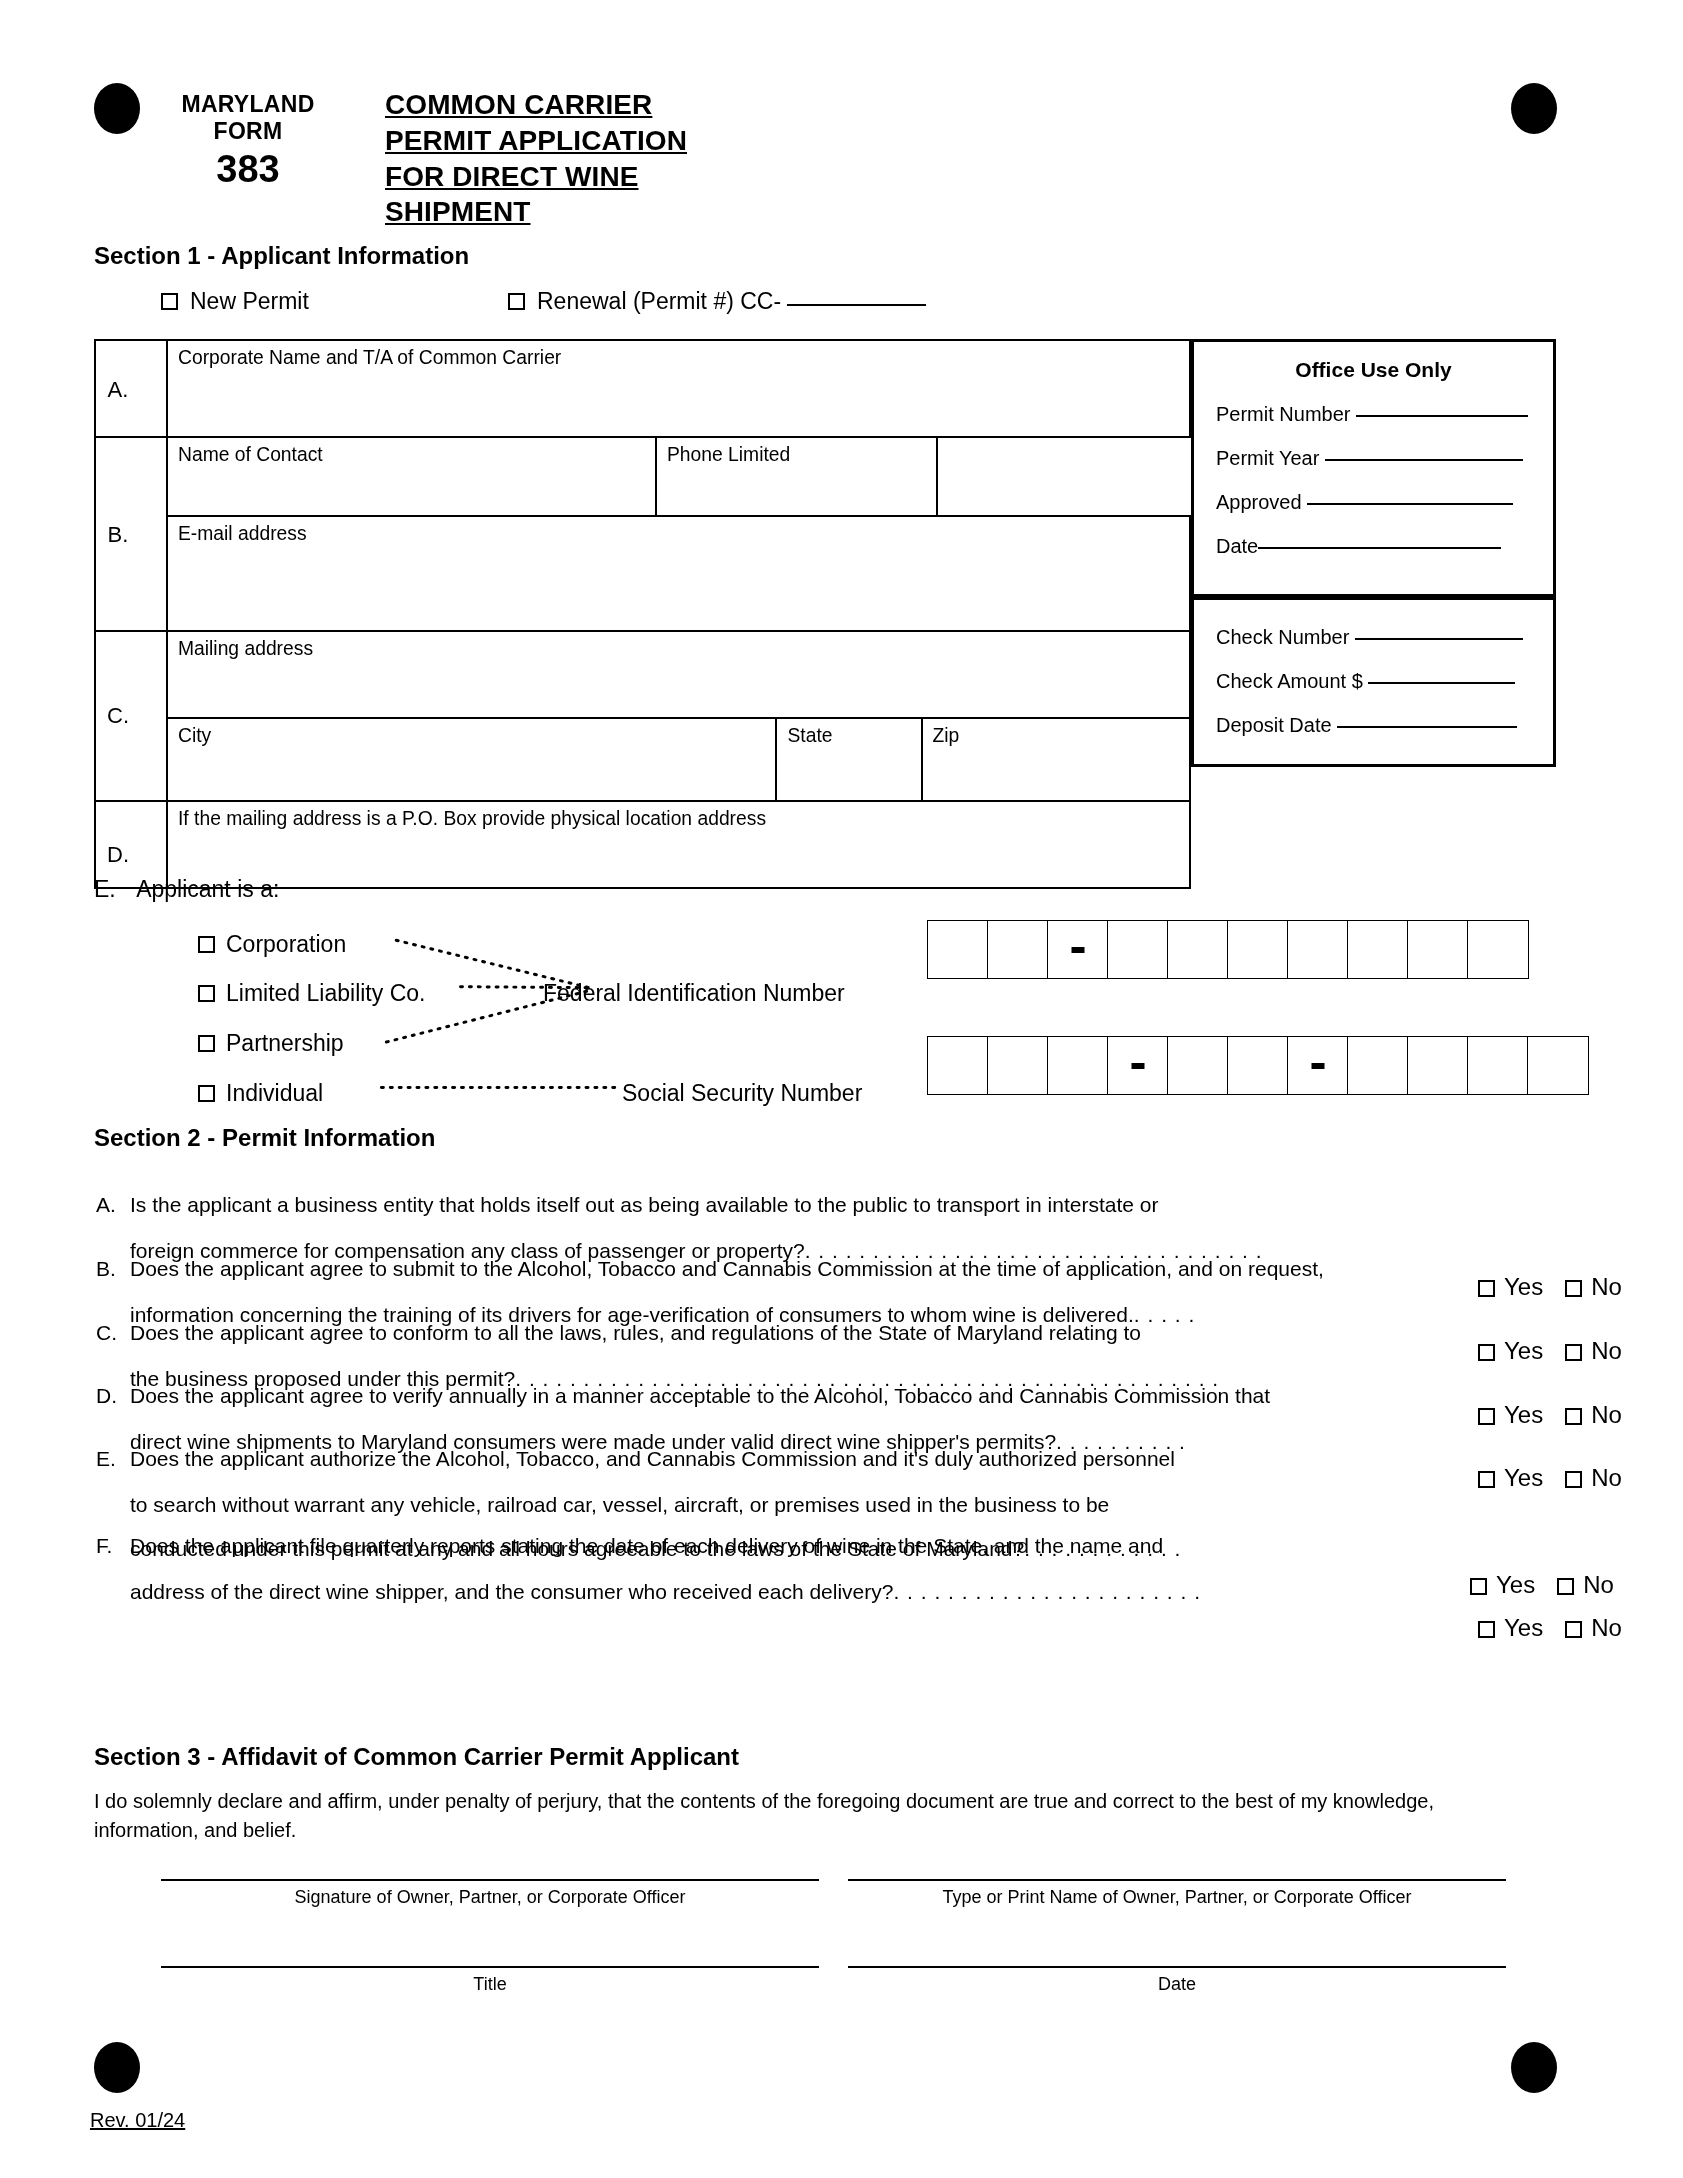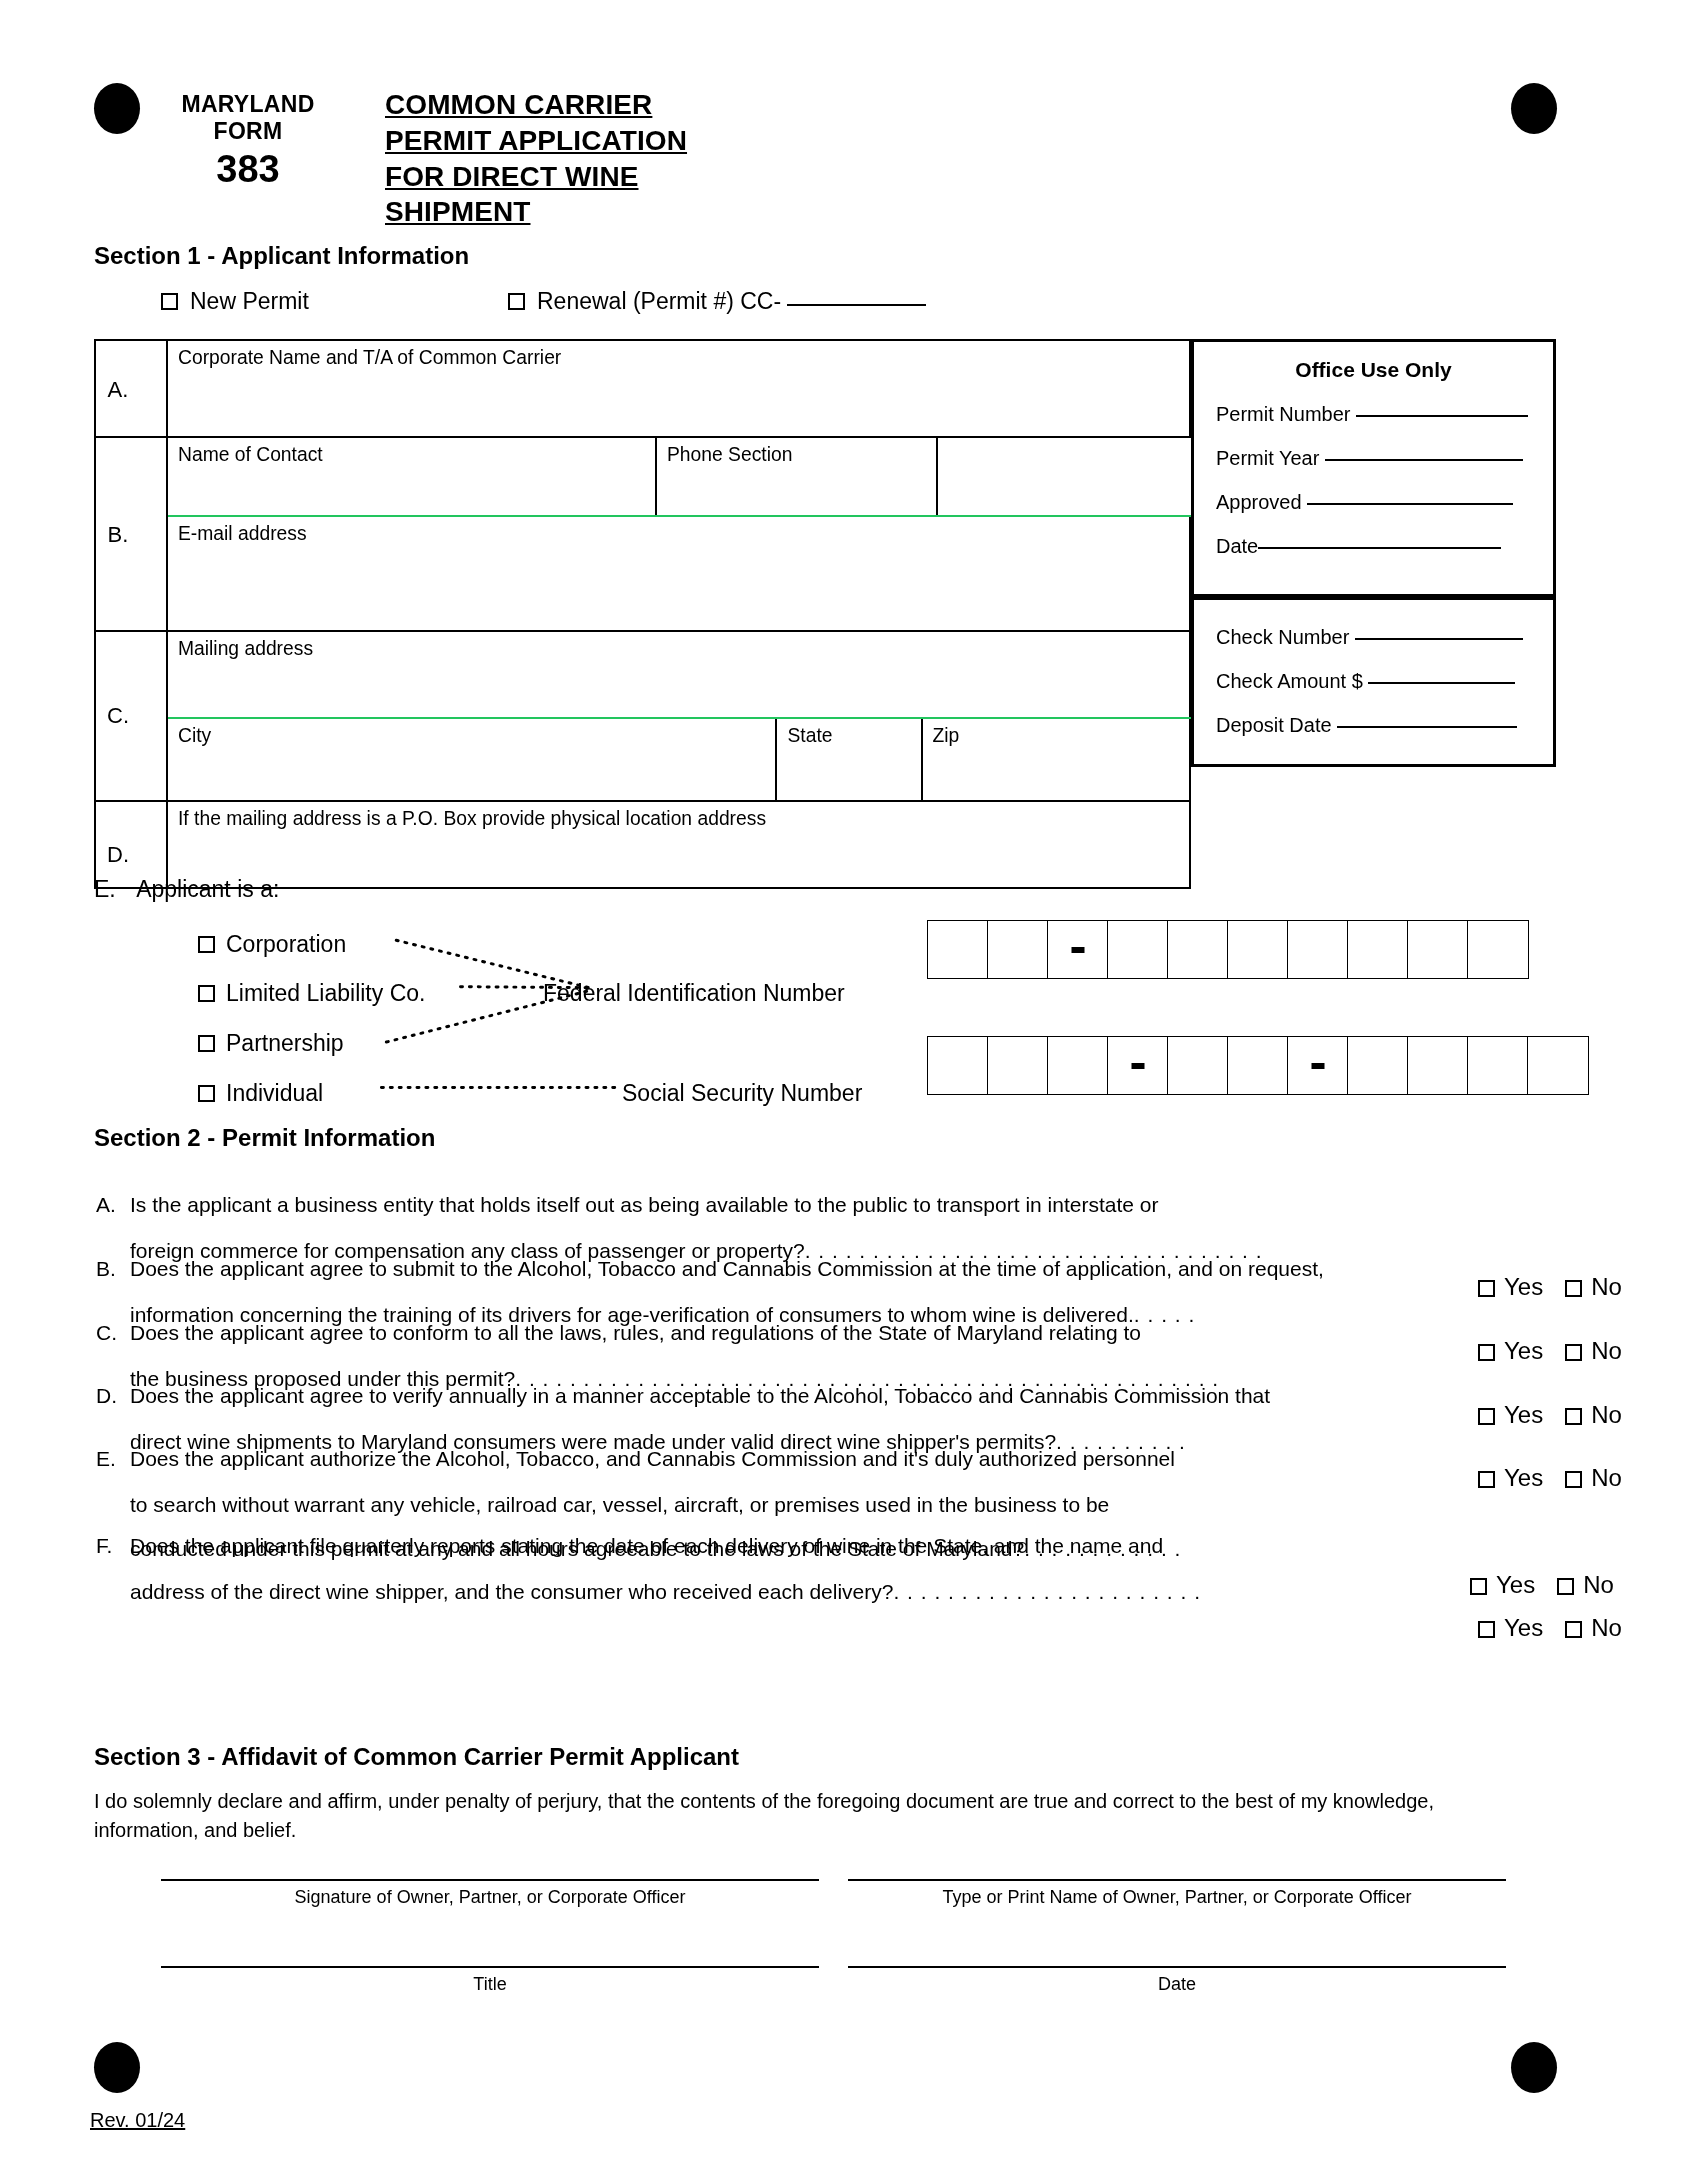--- a/index.html
+++ b/index.html
@@ -116,21 +116,21 @@
     text-align: center;
     font-size: 22px;
     box-sizing: border-box;
   }
   .cells {
     margin-left: 70px;
     border-left: 2px solid #000;
     box-sizing: border-box;
   }
   .row { display: flex; box-sizing: border-box; }
-  .row + .row { border-top: 2px solid #22c55e; }
+  .row + .row { border-top: 2px solid #000000; }
   .cell {
     box-sizing: border-box;
     border-right: 2px solid #000;
     padding: 6px 0 0 10px;
     font-size: 19.3px;
     line-height: 1.15;
     min-height: 0;
   }
   .cell:last-child { border-right: 2.5px solid #000; }
 
@@ -348,21 +348,21 @@
     </div>
 
     <div class="grp" style="height:194px">
       <div class="letter" style="top:84px">B.</div>
       <div class="cells" style="height:194px">
         <div class="row" style="height:77px">
           <div class="cell" style="width:489px">
             <span>Name of Contact</span>
           </div>
           <div class="cell" style="width:281px">
-            <span>Phone Section</span>
+            <span>Phone Limited</span>
           </div>
         </div>
         <div class="row" style="height:115px">
           <div class="cell" style="width:1051px">
             <span>E-mail address</span>
           </div>
         </div>
       </div>
     </div>
 

